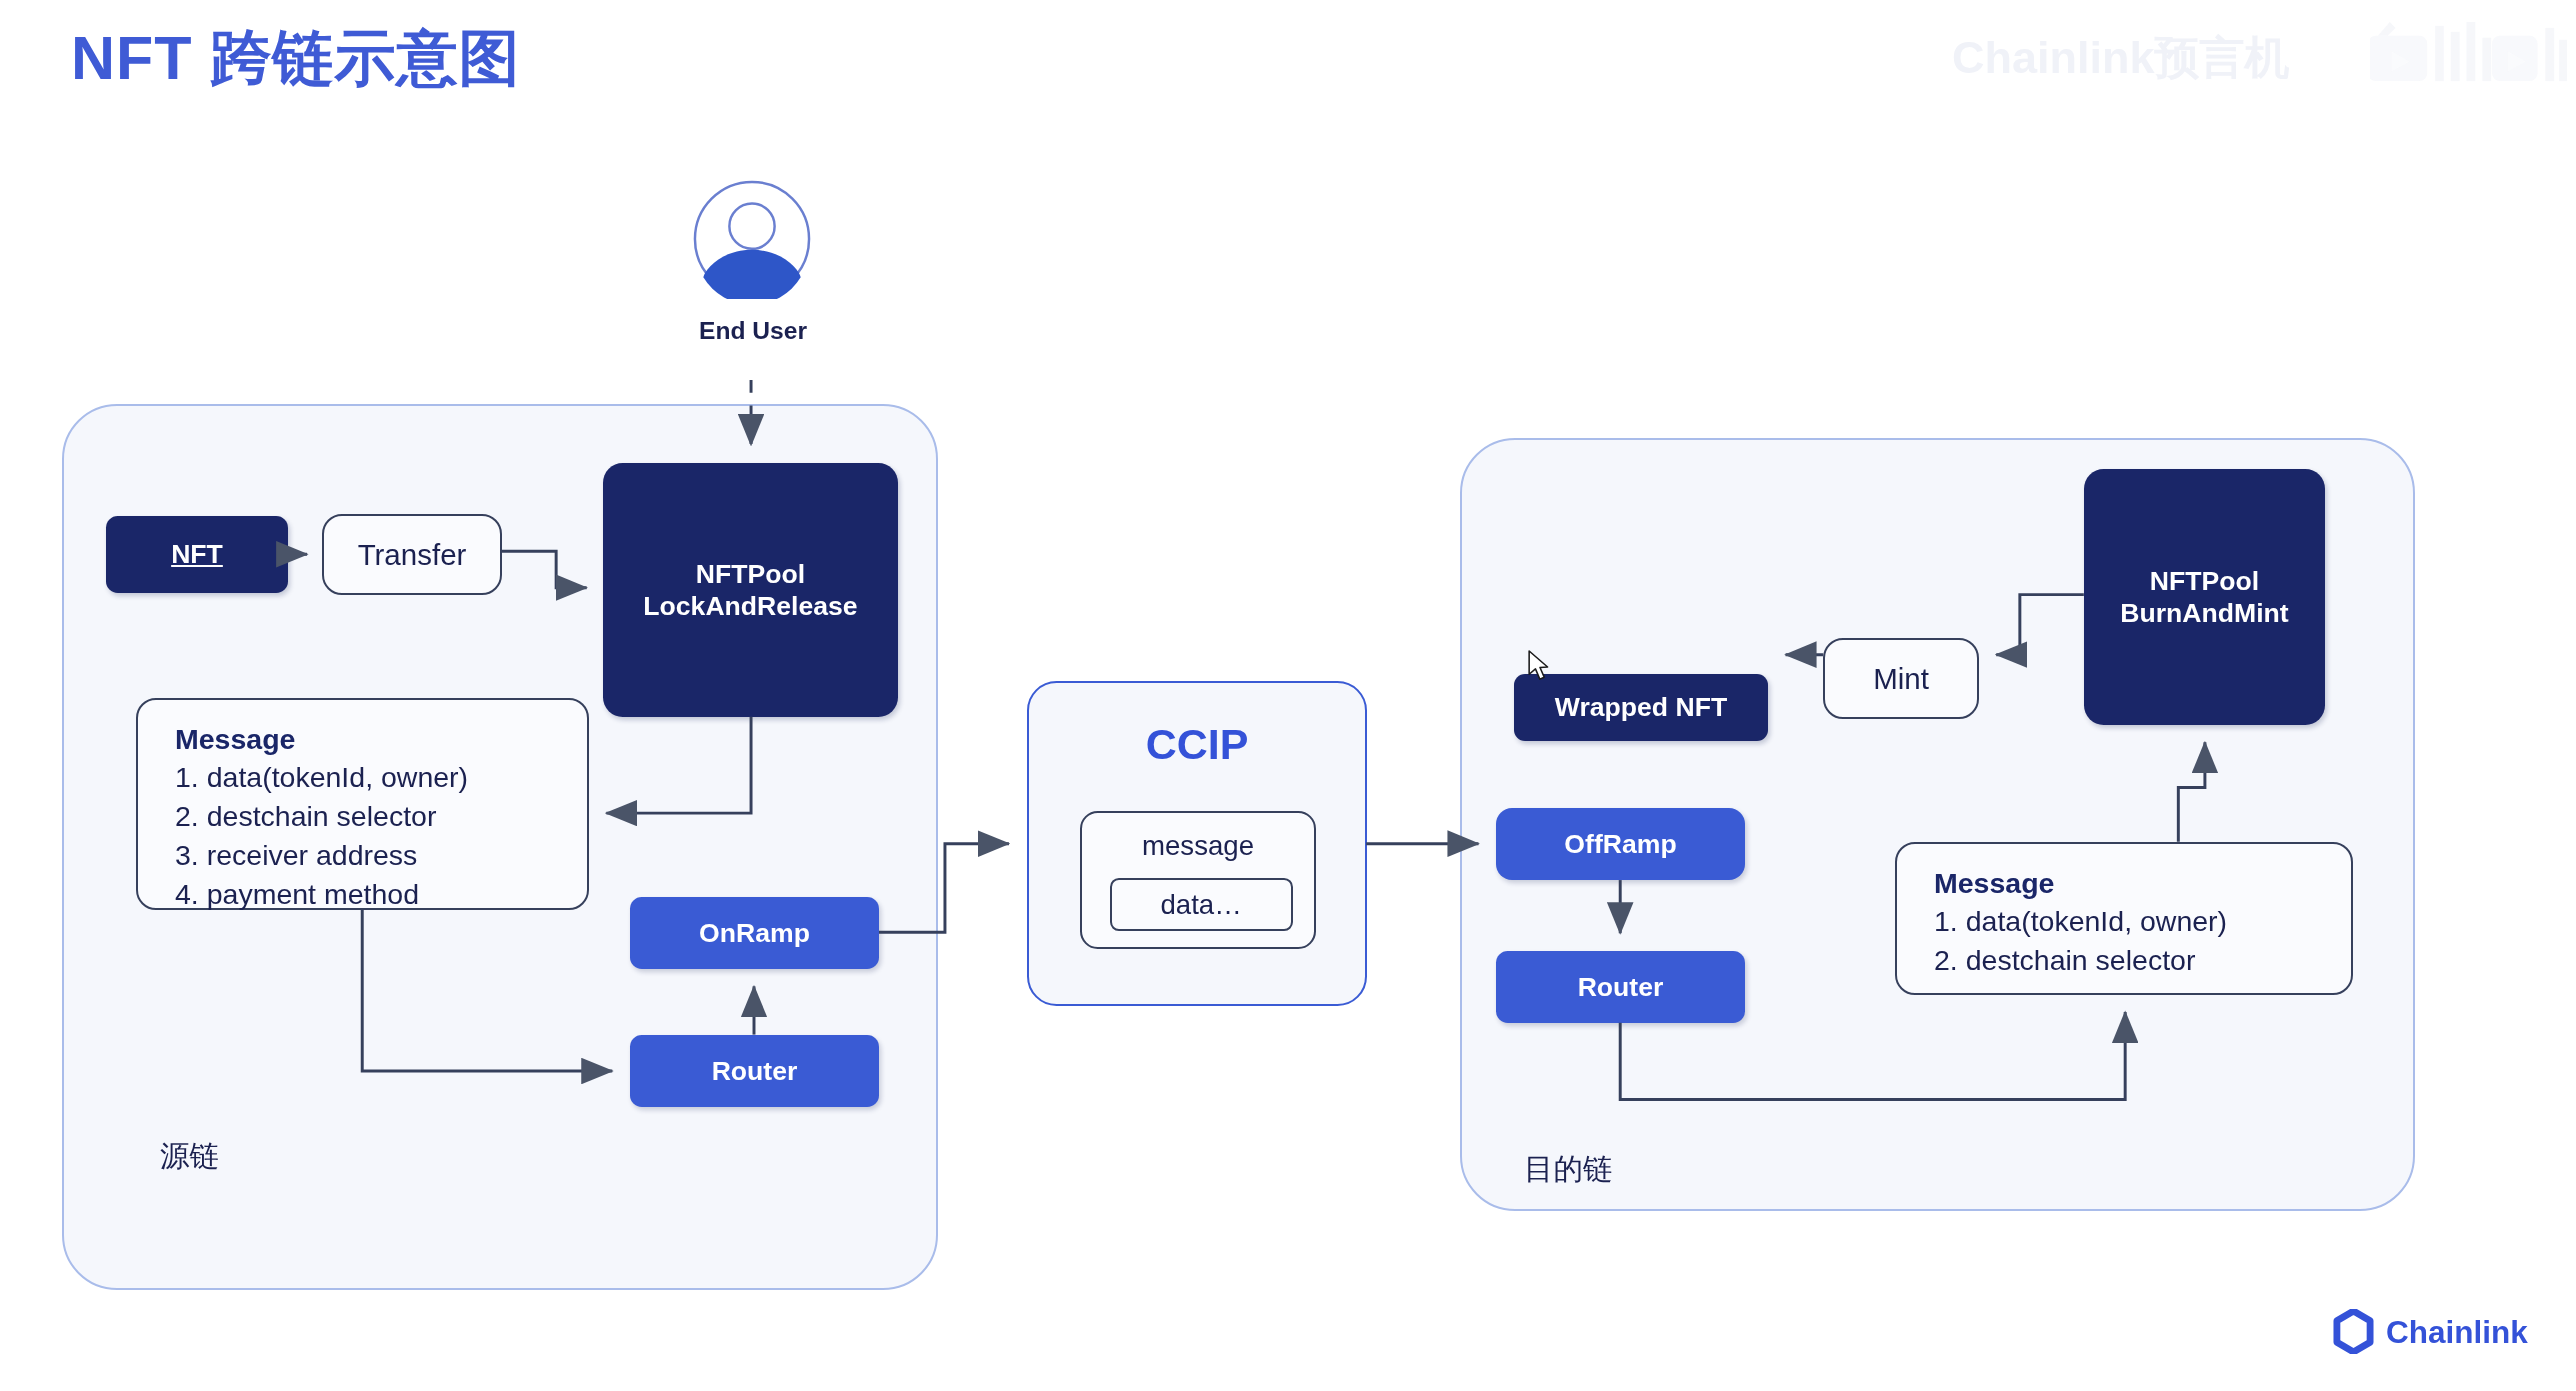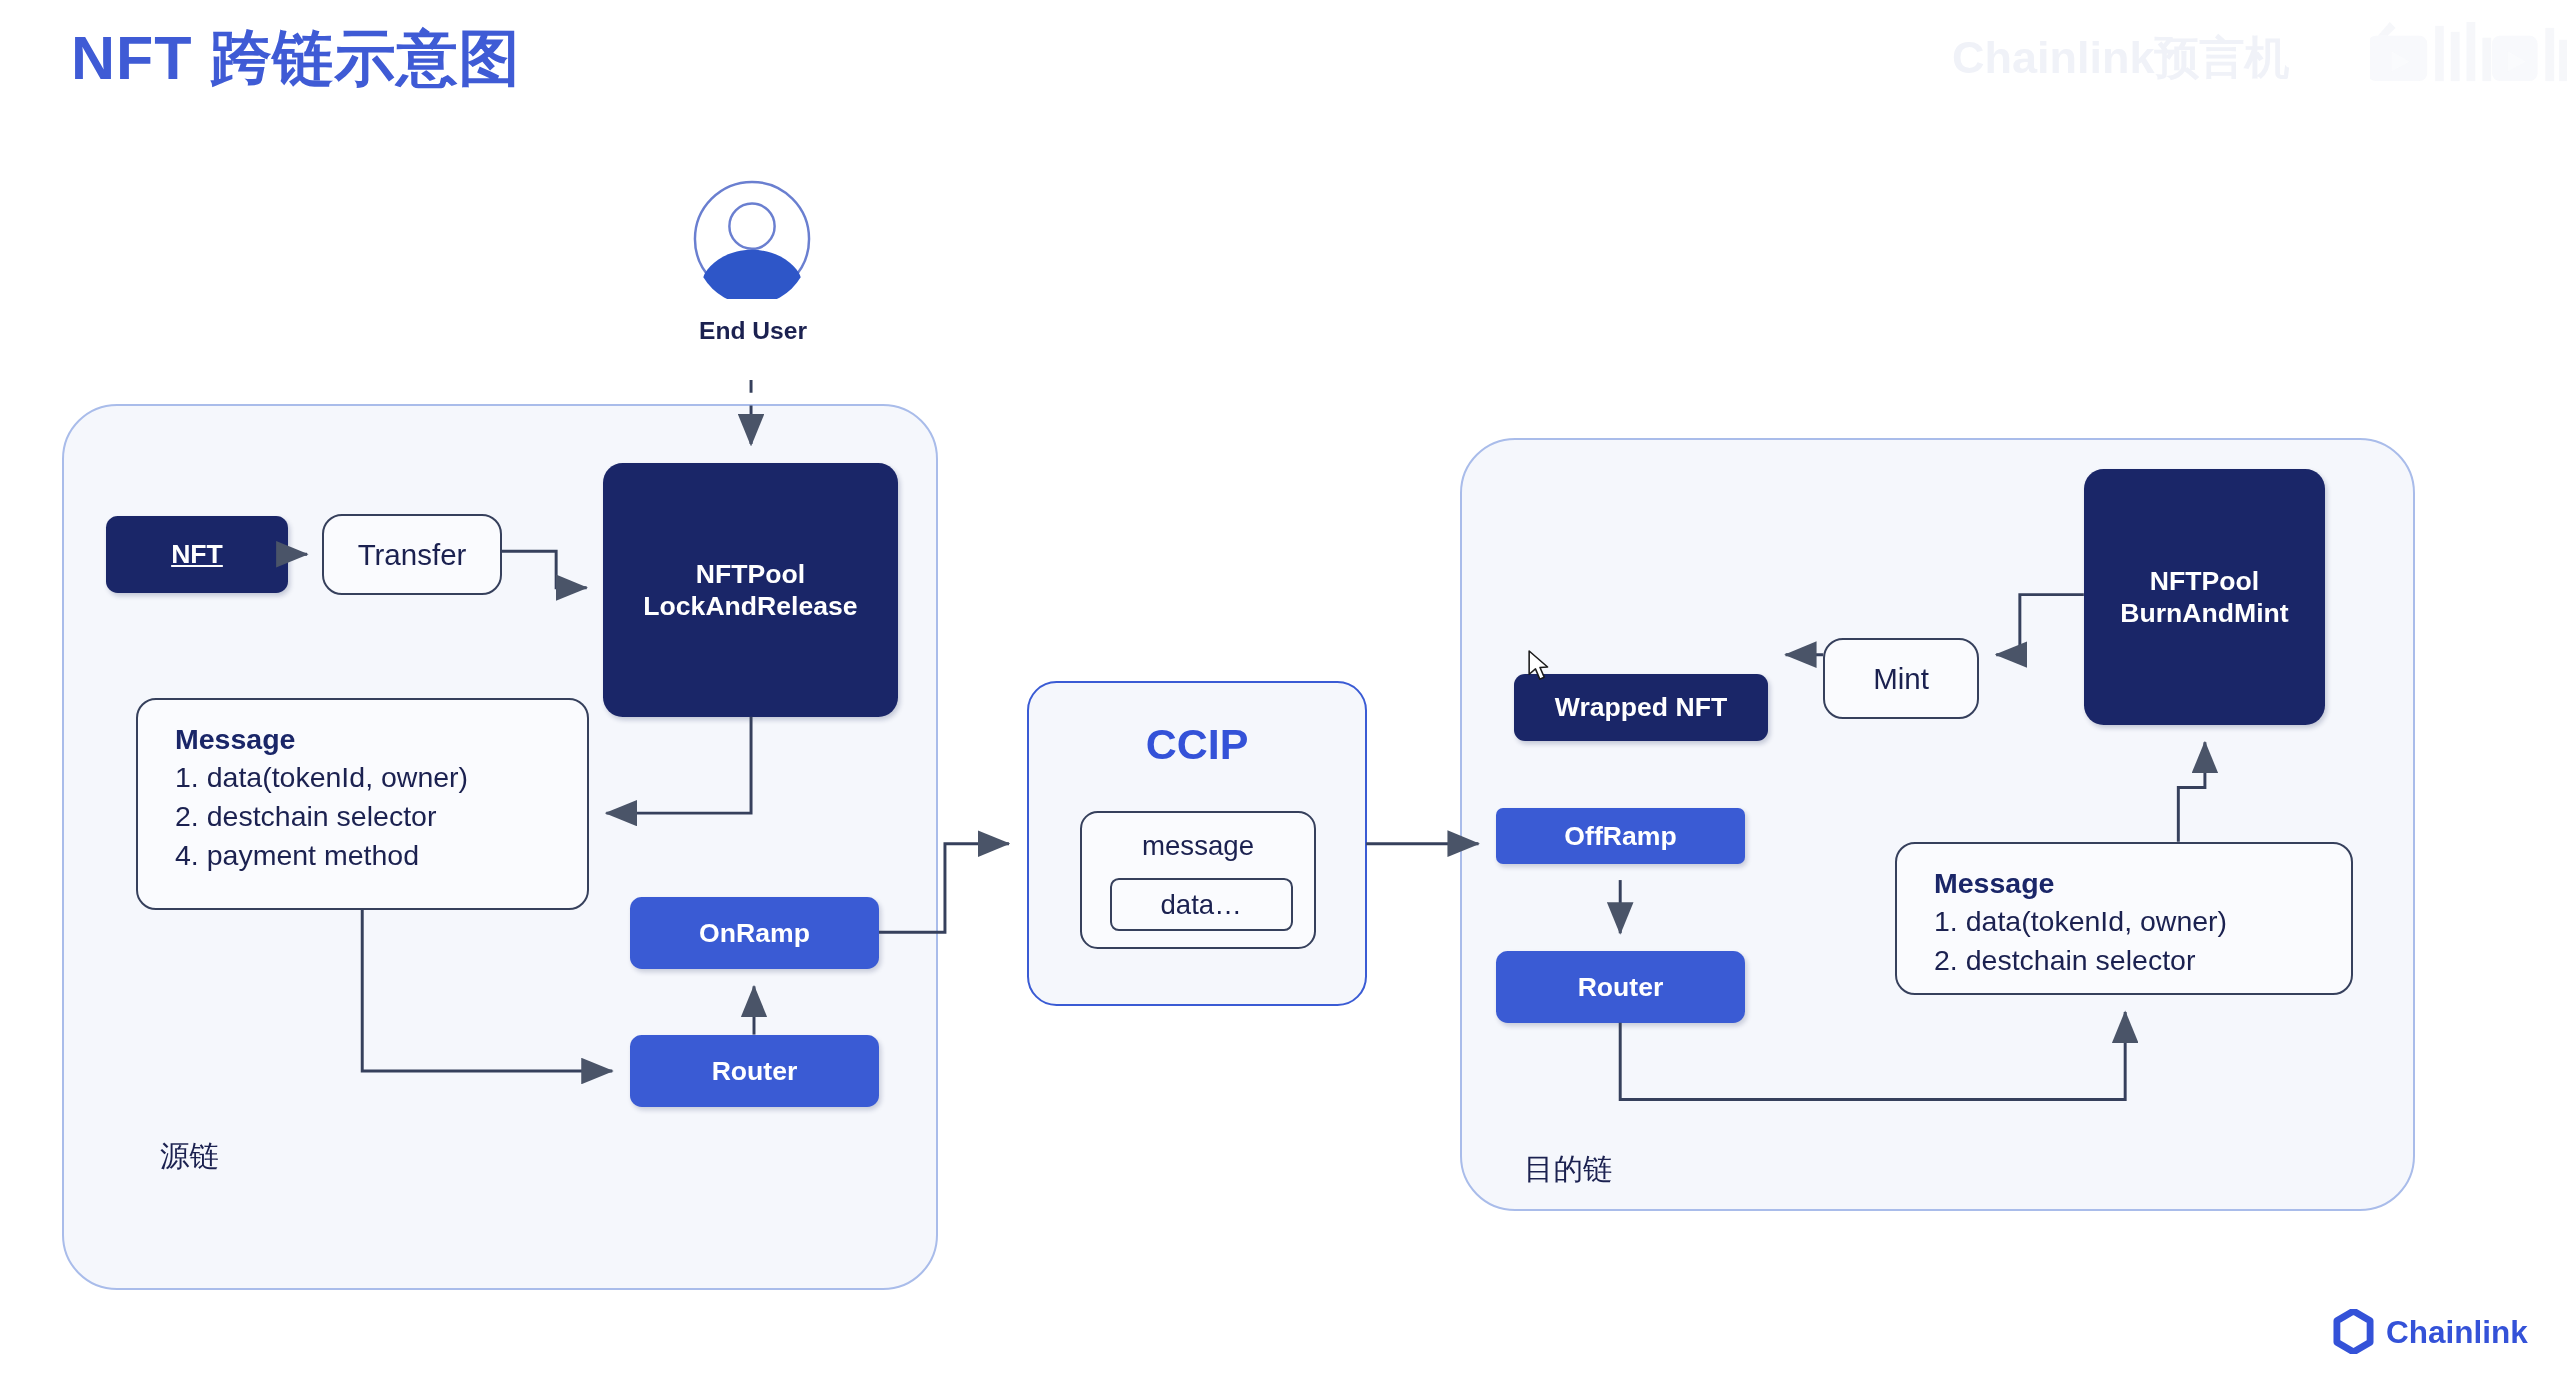--- a/index.html
+++ b/index.html
@@ -86,21 +86,21 @@
   #ccip-message-lbl { position: absolute; left: 0; right: 0; top: 15.7px; text-align: center;
                       font-size: 27.6px; color: #1B2150; }
   #ccip-data        { position: absolute; left: 27.6px; top: 65px; width: 183px; height: 53px;
                       background: #FAFBFE; border: 2px solid #36405C; border-radius: 8.9px;
                       display: flex; align-items: center; justify-content: center;
                       font-size: 27.6px; color: #1B2150; }
 
   #n-wrapped        { left: 1514px; top: 627px;  width: 254px; height: 67px; border-radius: 11px; margin-top: 47px; }
   #n-mint           { left: 1823px; top: 638px;  width: 156px; height: 81px; }
   #n-pool-burn      { left: 2084px; top: 469px;  width: 241px; height: 256px; border-radius: 19.7px; }
-  #n-offramp        { left: 1496px; top: 808px;  width: 249px; height: 56px; border-radius: 7px; }
+  #n-offramp        { left: 1496px; top: 808px;  width: 249px; height: 72px; border-radius: 16px; }
   #n-router-dst     { left: 1496px; top: 951px;  width: 249px; height: 72px; border-radius: 11.8px; }
   #n-msg-dst        { left: 1895px; top: 842px;  width: 458px; height: 153px; }
 
   
   .msgbox {
     display: block !important;
     padding: 21.7px 0 0 37px;
     text-align: left !important;
     align-items: flex-start !important;
     justify-content: flex-start !important;
@@ -170,20 +170,21 @@
   <div class="node node-navy" id="n-pool-lock">
     <span>
       <span>NFTPool</span><br>
       <span>LockAndRelease</span>
     </span>
   </div>
   <div class="node node-white msgbox" id="n-msg-src">
     <div class="msg-title">Message</div>
     <div class="msg-line">1. data(tokenId, owner)</div>
     <div class="msg-line">2. destchain selector</div>
+    <div class="msg-line">3. receiver address</div>
     <div class="msg-line">4. payment method</div>
   </div>
   <div class="node node-blue" id="n-onramp">OnRamp</div>
   <div class="node node-blue" id="n-router-src">Router</div>
 
   <div class="node" id="n-ccip">
     <div id="ccip-title">CCIP</div>
     <div id="ccip-message">
       <div id="ccip-message-lbl">message</div>
       <div id="ccip-data">data…</div>

